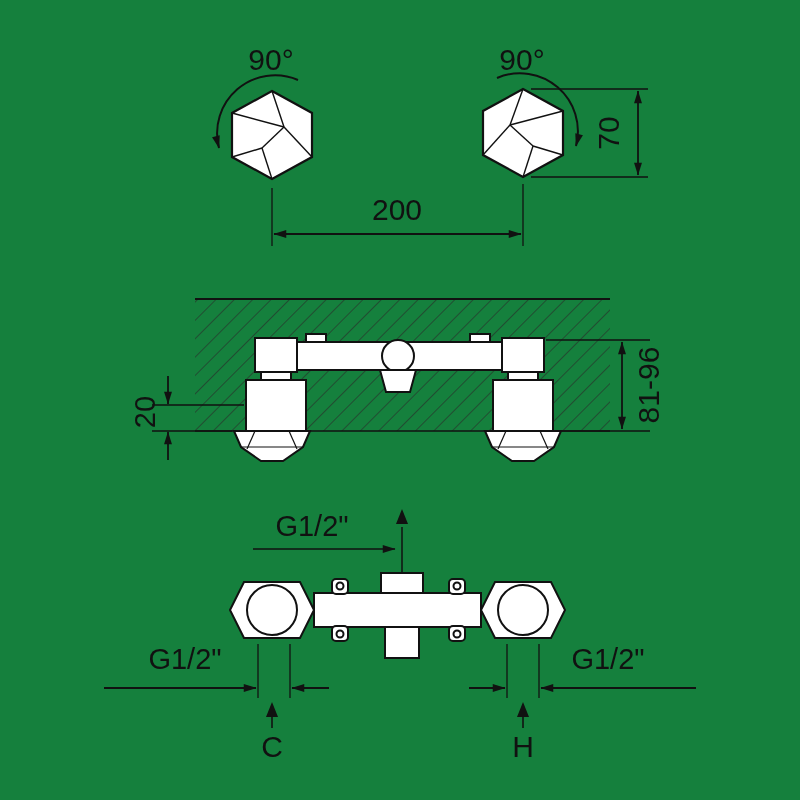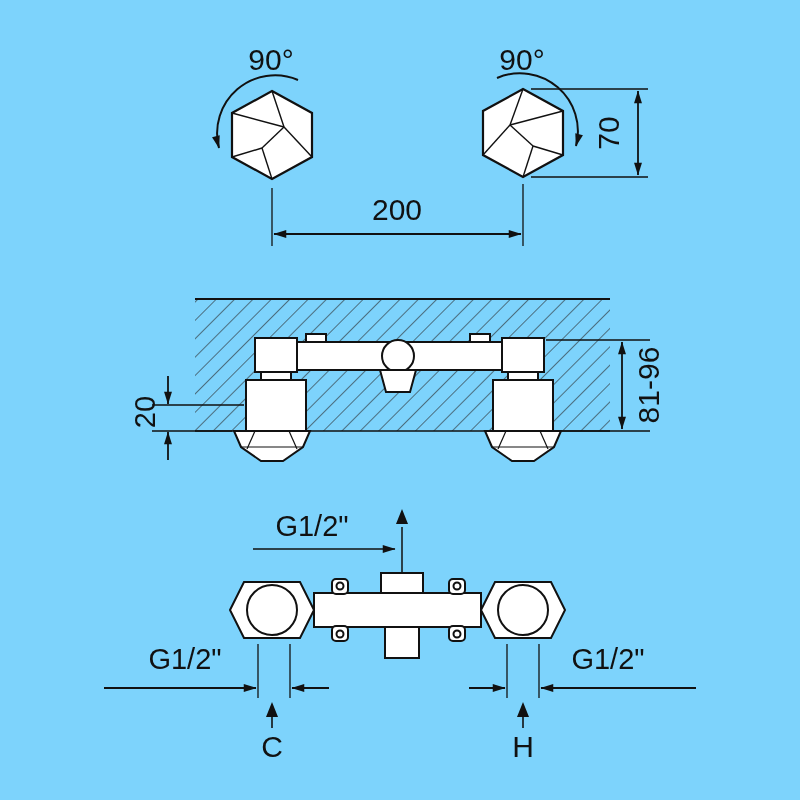--- a/index.html
+++ b/index.html
@@ -7,21 +7,21 @@
     padding: 0;
     background: #ffffff;
     width: 800px;
     height: 800px;
     overflow: hidden;
   }
   #canvas {
     width: 800px;
     height: 800px;
     position: relative;
-    background: #7dd3fc;
+    background: #15803d;
   }
   svg text {
     font-family: "Liberation Sans", "DejaVu Sans", sans-serif;
     fill: #111111;
     stroke: none;
   }
   .dim-text { font-size: 30px; }
   .lbl-text { font-size: 29px; }
 </style>
 </head>

